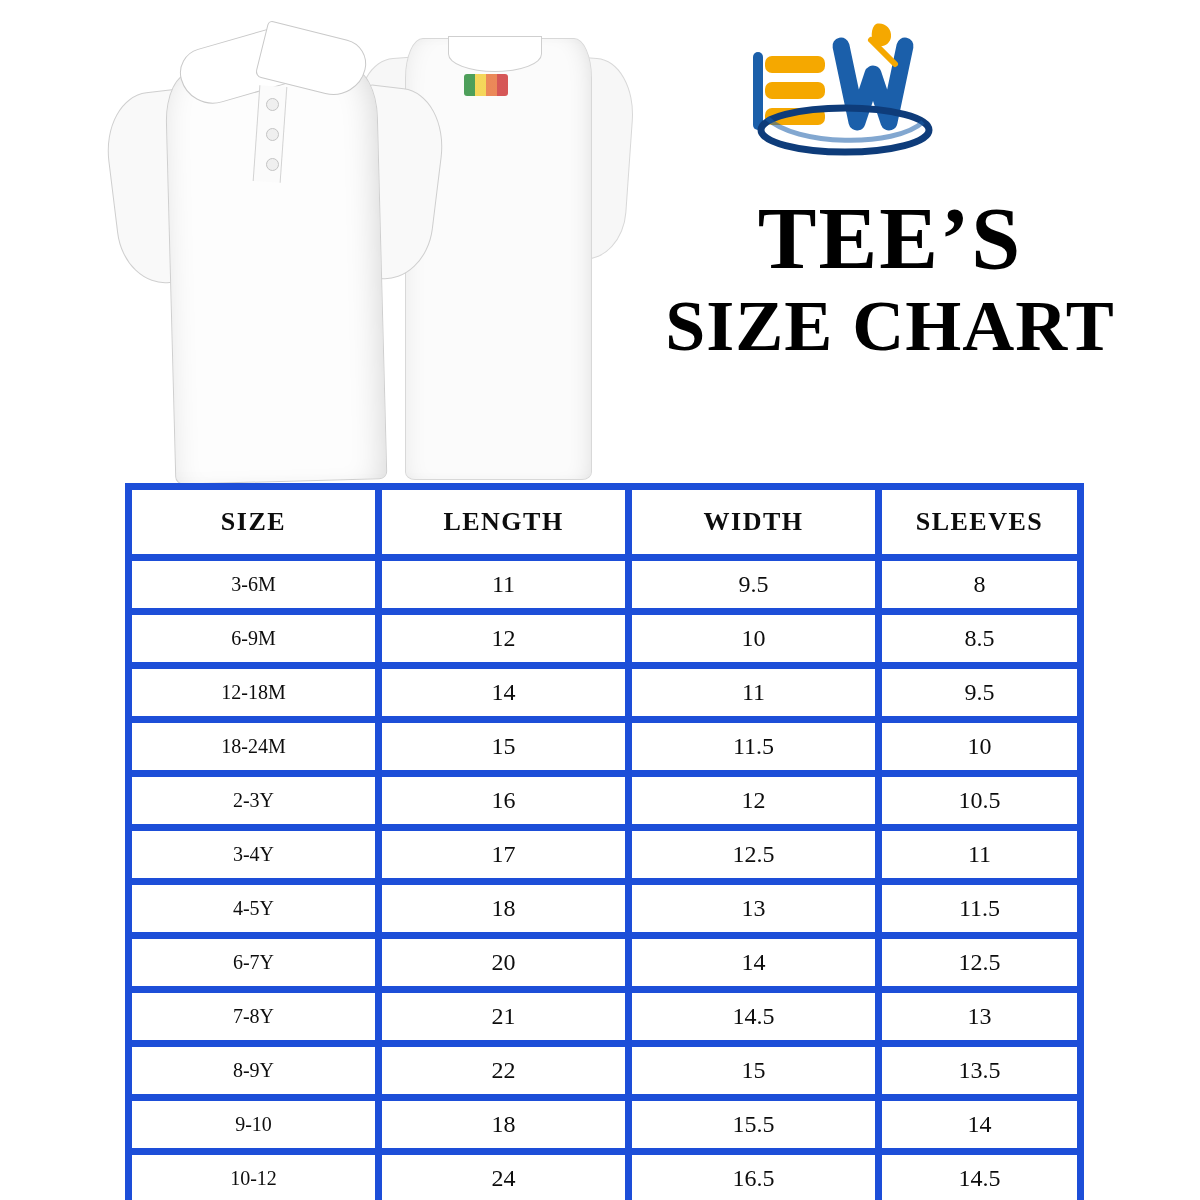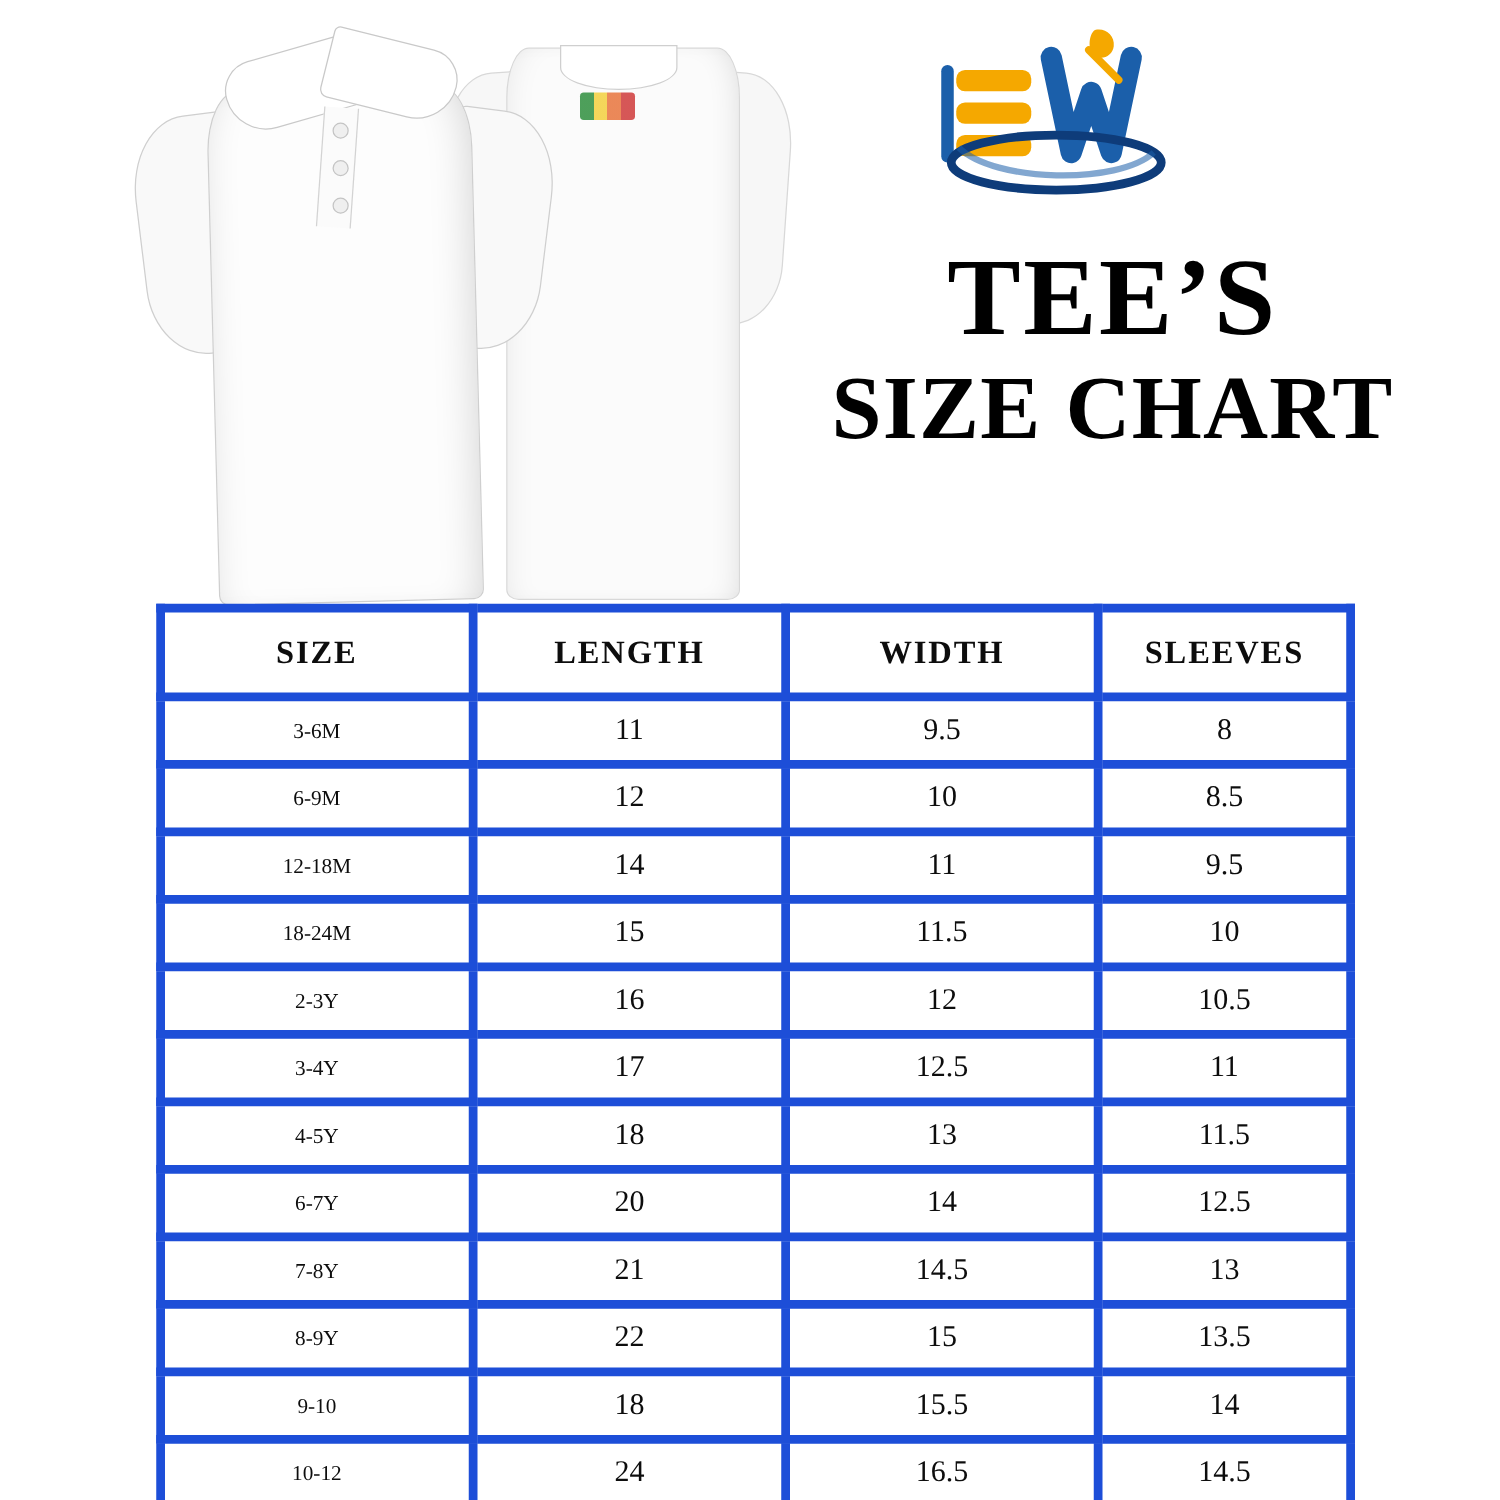--- a/index.html
+++ b/index.html
@@ -233,21 +233,21 @@
     font-size: 26px;
     font-weight: 700;
     letter-spacing: 1.5px;
   }
   table.size-chart td {
     height: 45px;
     font-size: 24px;
     font-weight: 400;
   }
   table.size-chart td.size-cell {
-    font-size: 17px;
+    font-size: 20px;
   }
   col.c1 { width: 250px; }
   col.c2 { width: 250px; }
   col.c3 { width: 250px; }
   col.c4 { width: 202px; }
 </style>
 </head>
 <body>
 
 <div class="top-area">

